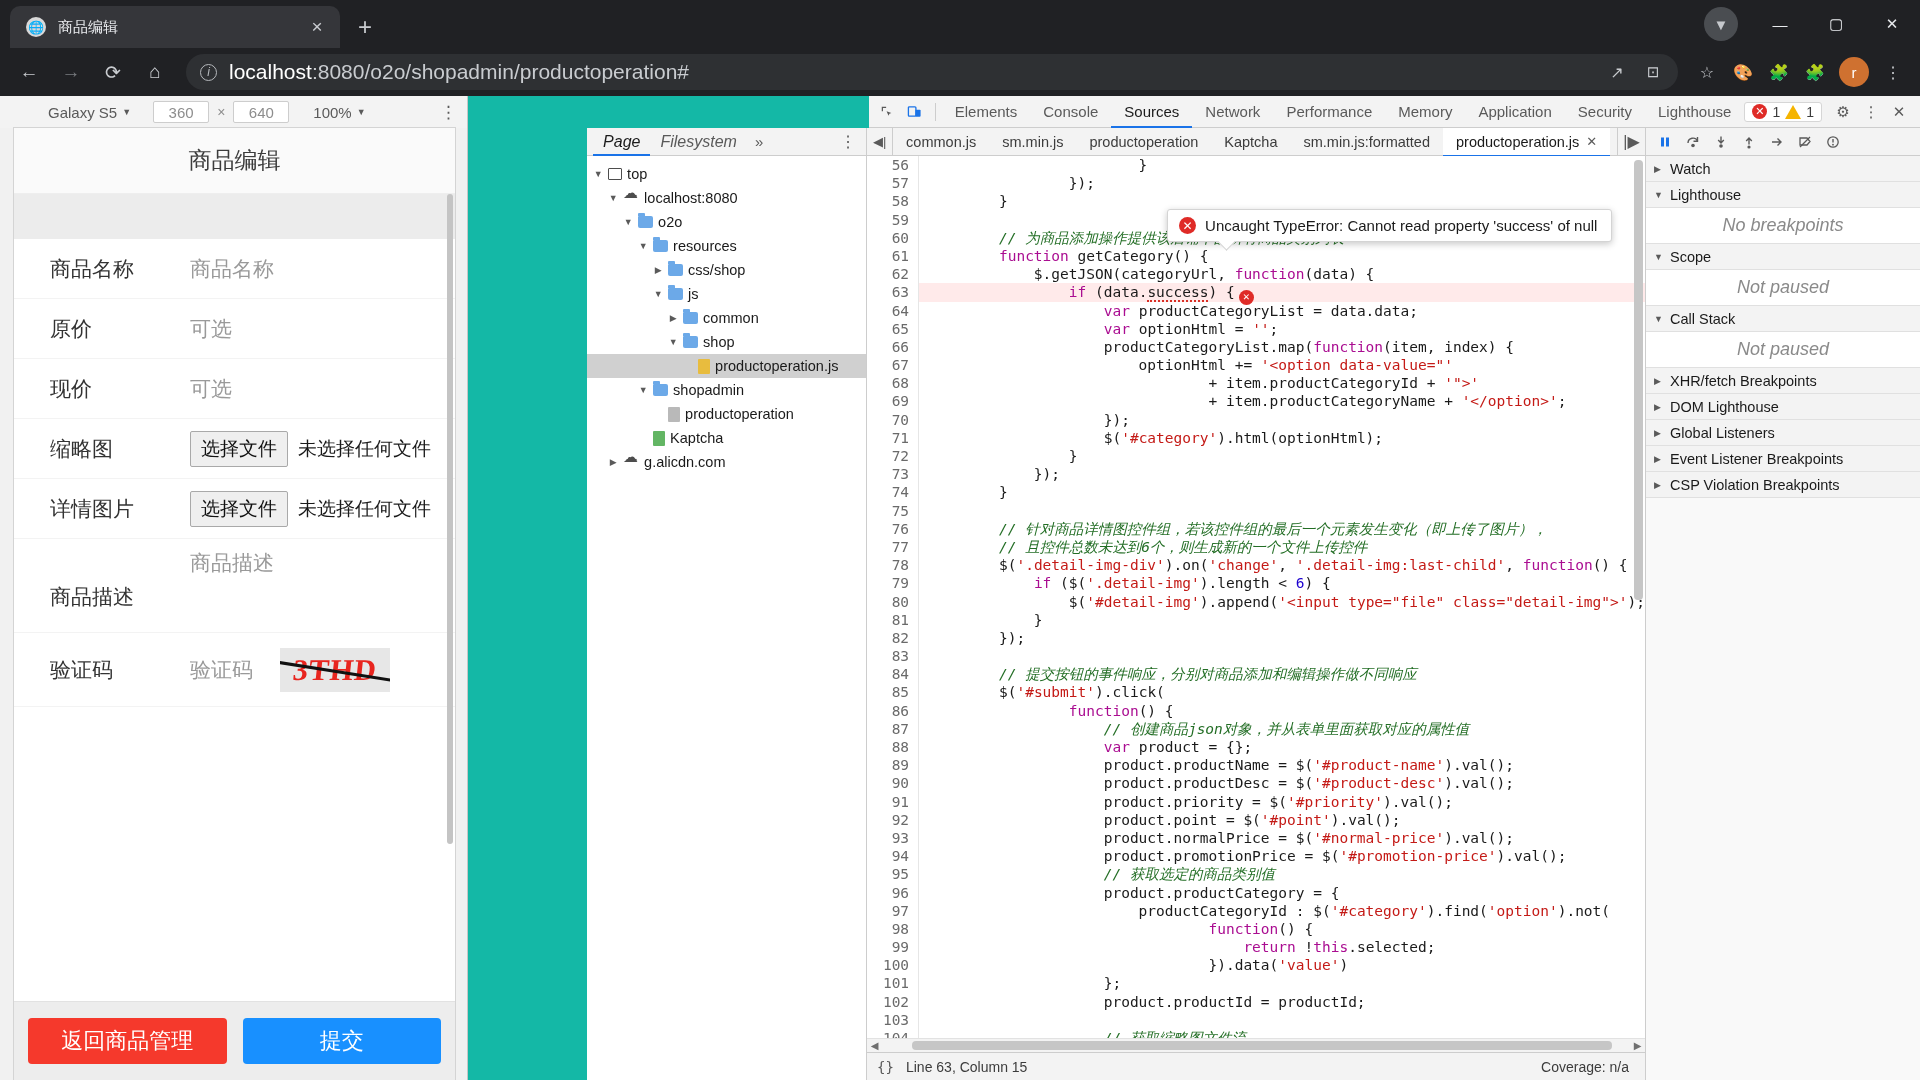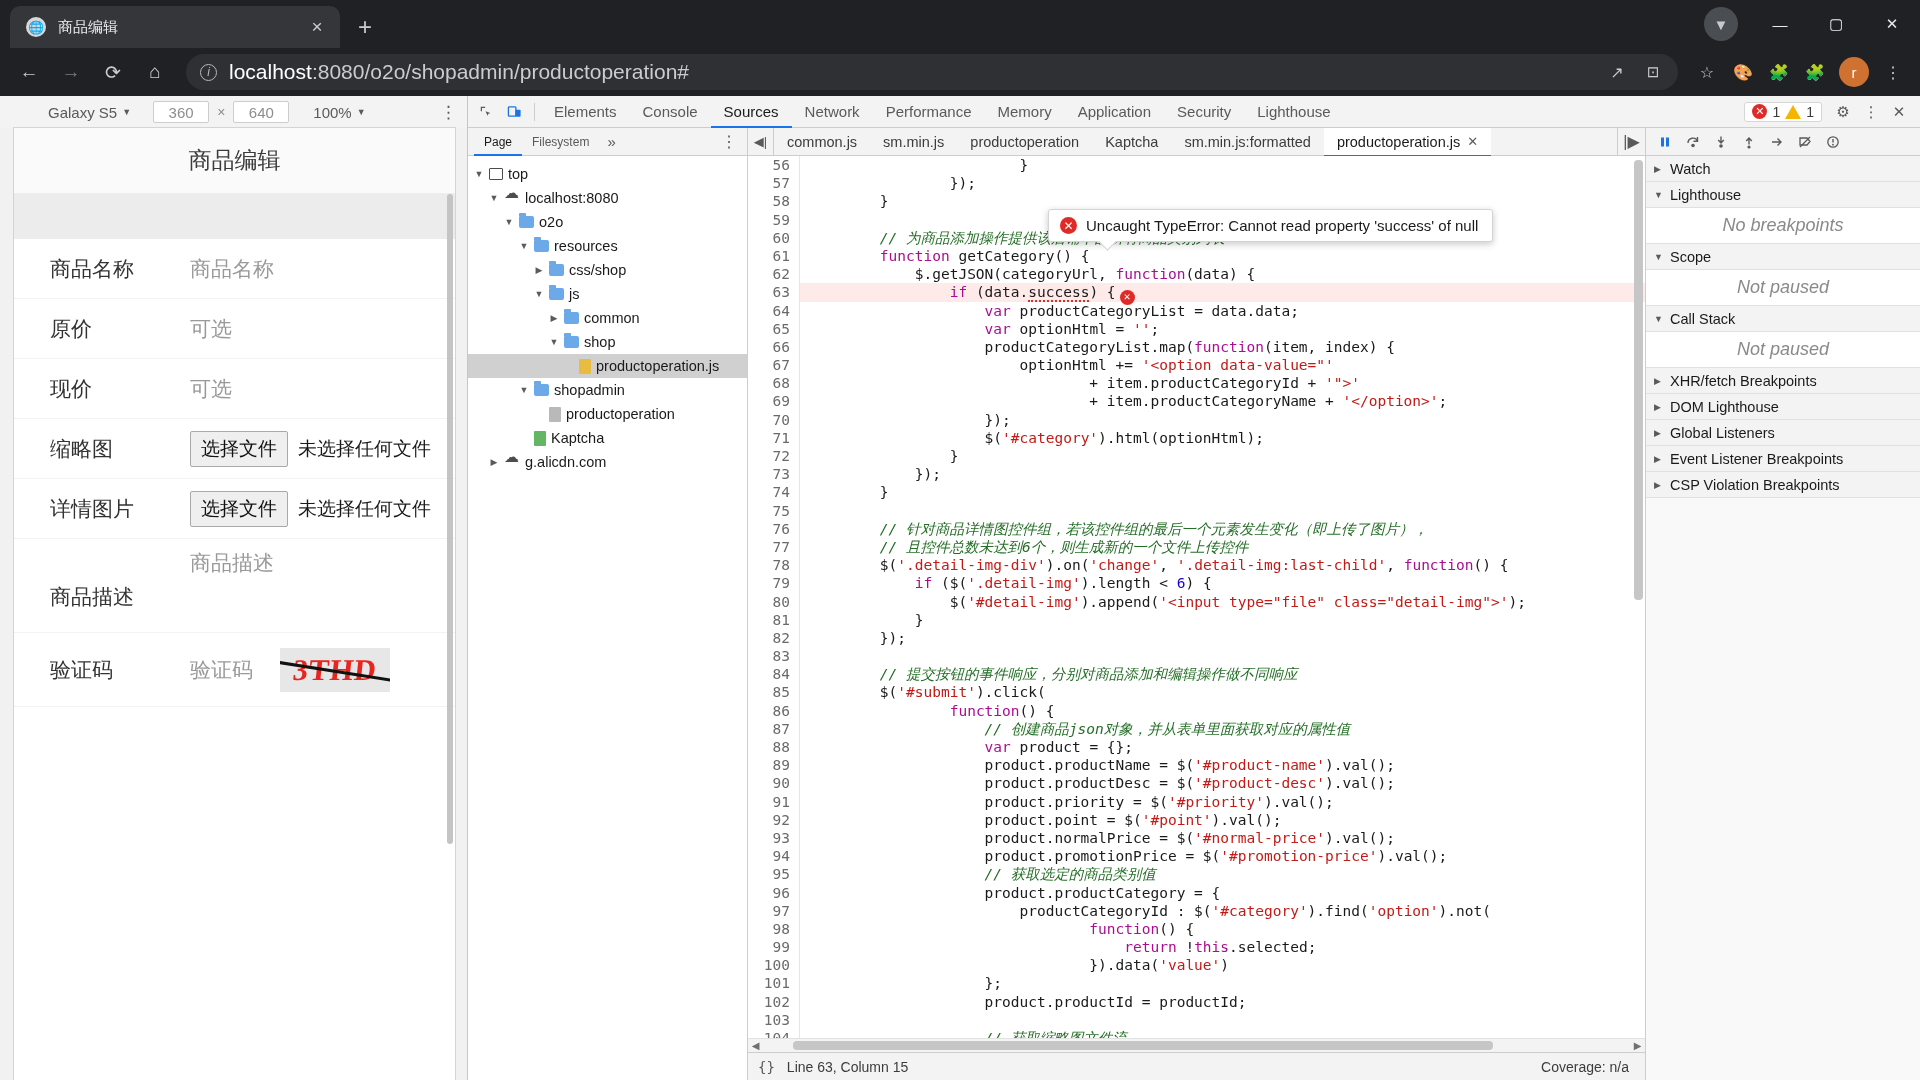--- a/index.html
+++ b/index.html
@@ -94,21 +94,21 @@
      background: #111; transform: rotate(9deg); }
   #btn-bar { background: #ededed; padding: 16px 14px; display: flex; gap: 16px; border-top:1px solid #e2e2e2;}
   .btn { flex: 1; height: 46px; border-radius: 4px; color: #fff; font-size: 22px;
      display: flex; align-items: center; justify-content: center; }
   .btn-red { background: #f5392c; }
   .btn-blue { background: #1890ff; }
   #page-scroll { position: absolute; right: 2px; top: 66px; width: 6px; height: 650px;
      background: #c4c4c4; border-radius: 3px; }
 
   
-  #devtools { flex: 1; display: flex; flex-direction: column; background: #ef4444; min-width: 0; }
+  #devtools { flex: 1; display: flex; flex-direction: column; background: #14b8a6; min-width: 0; align-items: flex-end; }
   #dt-tabbar { height: 32px; background: #f3f3f3; border-bottom: 1px solid #cdcdcd;
      display: flex; align-items: center; padding-left: 4px; }
   .dt-tool-ic { width: 28px; height: 26px; display: flex; align-items: center; justify-content: center;
      color: #5a5a5a; }
   .dt-tool-ic.active { color: #1a73e8; }
   .vdiv { width: 1px; height: 18px; background: #cdcdcd; margin: 0 6px; }
   .dt-tab { padding: 0 13px; height: 32px; display: flex; align-items: center; font-size: 15px;
      color: #5a5a5a; position: relative; white-space: nowrap; }
   .dt-tab.selected { color: #1a1a1a; }
   .dt-tab.selected::after { content: ""; position: absolute; left: 0; right: 0; bottom: 0;
@@ -123,22 +123,22 @@
   .dt-ic2 { width: 26px; height: 26px; display:flex; align-items:center; justify-content:center;
      color: #5a5a5a; font-size: 15px;}
 
   #dt-body { flex: 1; display: flex; min-height: 0; }
 
   
   #navigator { width: 280px; flex: none; border-right: 1px solid #cdcdcd; display: flex; flex-direction: column;
      background: #fff;}
   #nav-tabs { height: 28px; background: #f3f3f3; border-bottom: 1px solid #cdcdcd; display: flex;
      align-items: center; padding-left: 6px; }
-  .nav-tab { padding: 0 10px; height: 28px; display: flex; align-items: center; font-size: 12px;
-     color: #5a5a5a; position: relative; }
+  .nav-tab { padding: 0 10px; height: 28px; display: flex; align-items: center; font-size: 16px;
+     color: #5a5a5a; position: relative; font-style: italic; }
   .nav-tab.selected { color: #1a1a1a; }
   .nav-tab.selected::after { content:""; position:absolute; left:0; right:0; bottom:0; height:2px; background:#1a73e8;}
   .nav-more { color: #5a5a5a; font-size: 15px; padding: 0 8px; }
   .nav-dots { margin-left: auto; color: #5a5a5a; padding-right: 10px; font-size: 16px; }
   #tree { padding: 6px 0 0 0; font-size: 14.5px; color: #1a1a1a; }
   .tnode { display: flex; align-items: center; height: 24px; gap: 5px; white-space: nowrap; }
   .tnode.sel { background: #d0d0d0; }
   .tri { width: 10px; font-size: 9px; color: #5a5a5a; flex: none; text-align: center; }
   .tri.empty { visibility: hidden; }
   .ic-frame { width: 14px; height: 12px; border: 1.6px solid #4d4d4d; border-radius: 1px; flex:none;}
@@ -319,20 +319,24 @@
           </div>
           <div class="frow" style="min-height: 74px;">
             <span class="flabel">验证码</span>
             <span class="fvalue" style="width:90px">验证码</span>
             <span class="captcha-img">
               <span class="captcha-text">3THD</span>
               <span class="captcha-slash"></span>
             </span>
           </div>
         </div>
+      <div id="btn-bar">
+        <div class="btn btn-red">返回商品管理</div>
+        <div class="btn btn-blue">提交</div>
+      </div>
       <div id="page-scroll"></div>
     </div>
   </div>
 
   <div id="devtools">
     <div id="dt-tabbar">
       <span class="dt-tool-ic">
         <svg width="14" height="14" viewBox="0 0 16 16">
             <path d="M2 2h5v1.4H3.4V7H2V2z" fill="#5a5a5a"></path>
             <path d="M7.5 7l5.5 2.2-2.3.9-.9 2.3L7.5 7z" fill="#5a5a5a"></path>

